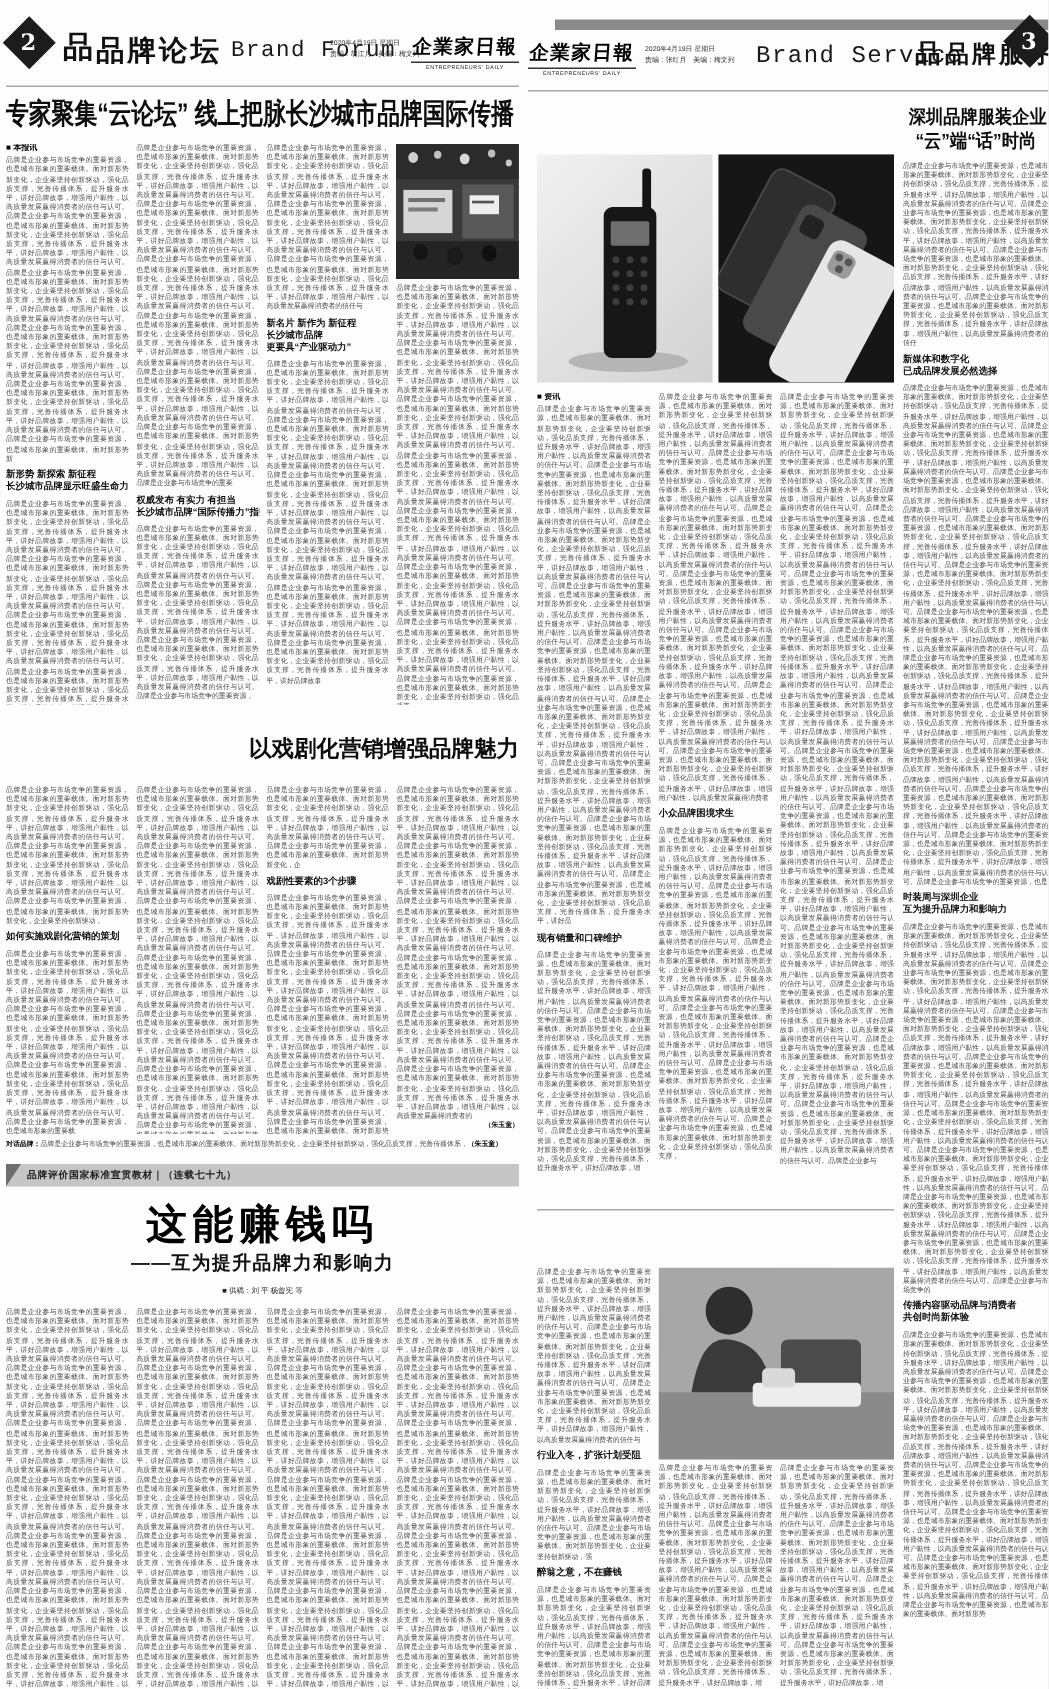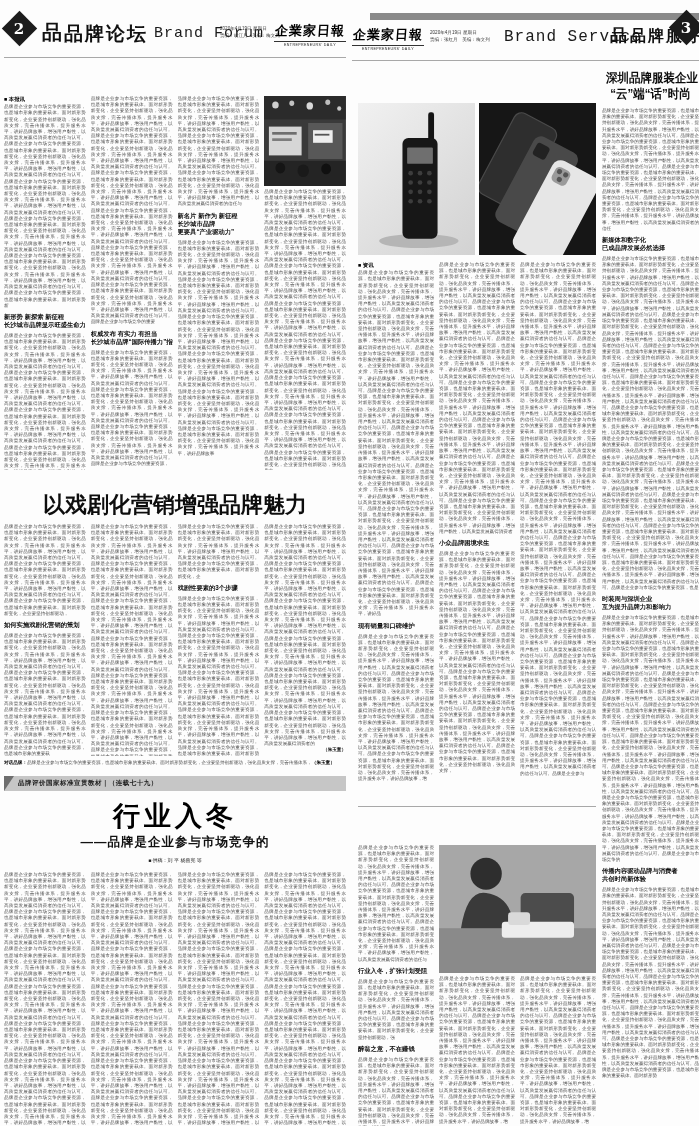--- a/index.html
+++ b/index.html
@@ -13,21 +13,21 @@
   .section-en{font-family:"Liberation Mono","DejaVu Sans Mono",monospace;font-size:15px;letter-spacing:1px;color:#1a1a1a;white-space:nowrap;}
   .logo-glyph{font-size:20px;font-weight:900;color:#111;line-height:20px;}
   .masthead{width:72px;text-align:center;}
   .masthead .cn{font-family:"DejaVu Serif","Liberation Serif",serif;font-weight:900;font-size:13px;letter-spacing:1px;color:#000;transform:skewX(-4deg);white-space:nowrap;}
   .masthead .en{font-size:3.6px;letter-spacing:.4px;color:#222;border-top:1px solid #333;margin-top:1px;padding-top:1px;white-space:nowrap;}
   .dateblock{font-size:4.6px;line-height:6.5px;color:#333;text-align:left;white-space:nowrap;}
   .rule{background:#a8a8a8;height:1px;}
   .topbar{background:#8a8a8a;height:7px;}
   
   .h-big{font-size:19px;font-weight:900;color:#0d0d0d;white-space:nowrap;transform-origin:left center;}
-  .h-mid{font-size:22px;font-weight:900;color:#0d0d0d;text-align:center;}
+  .h-mid{font-size:15px;font-weight:900;color:#0d0d0d;text-align:right;}
   .h-serif{font-family:"DejaVu Serif","Liberation Serif",serif;font-size:27px;font-weight:900;color:#000;text-align:center;letter-spacing:4px;}
   .h-sub-article{font-size:12.5px;font-weight:900;color:#0d0d0d;text-align:center;line-height:16px;white-space:nowrap;transform-origin:center;}
   
   .cols{display:flex;gap:5px;overflow:hidden;}
   .col{flex:1;font-size:4.6px;line-height:6.2px;color:#4b4b4b;text-align:justify;word-break:break-all;overflow:hidden;}
   .subhead{font-size:6.3px;line-height:8px;font-weight:bold;color:#0e0e0e;margin:4px 0;word-break:keep-all;}
   .marker{font-size:5.4px;font-weight:bold;color:#000;margin-bottom:2px;}
   .sig{text-align:right;font-weight:bold;color:#111;}
   .dialog-line{font-size:4.6px;line-height:6px;color:#4b4b4b;white-space:nowrap;overflow:hidden;}
   .dialog-line b{color:#000;}
@@ -57,20 +57,23 @@
     <div class="abs dateblock" style="left:216px;top:26px;width:54px;">
       <div>2020年4月19日 星期日</div>
       <div>责编：胡江月　美编：梅文列</div>
     </div>
     <div class="abs masthead" style="left:270px;top:22px;">
       <div class="cn">企業家日報</div>
       <div class="en">ENTREPRENEURS' DAILY</div>
     </div>
     <div class="abs rule" style="left:0;top:57px;width:342px;"></div>
 
+    <div class="abs" style="left:0;top:63px;width:342px;">
+      <span class="h-big" style="display:inline-block;transform:scaleX(0.8);">专家聚集“云论坛” 线上把脉长沙城市品牌国际传播</span>
+    </div>
 
     <div class="abs cols" style="left:0;top:96px;width:342px;height:374px;">
       <div class="col">
         <div class="marker">■ 本报讯</div>
         <span>品牌是企业参与市场竞争的重要资源，也是城市形象的重要载体。面对新形势新变化，企业要坚持创新驱动，强化品质支撑，完善传播体系，提升服务水平，讲好品牌故事，增强用户黏性，以高质量发展赢得消费者的信任与认可。品牌是企业参与市场竞争的重要资源，也是城市形象的重要载体。面对新形势新变化，企业要坚持创新驱动，强化品质支撑，完善传播体系，提升服务水平，讲好品牌故事，增强用户黏性，以高质量发展赢得消费者的信任与认可。品牌是企业参与市场竞争的重要资源，也是城市形象的重要载体。面对新形势新变化，企业要坚持创新驱动，强化品质支撑，完善传播体系，提升服务水平，讲好品牌故事，增强用户黏性，以高质量发展赢得消费者的信任与认可。品牌是企业参与市场竞争的重要资源，也是城市形象的重要载体。面对新形势新变化，企业要坚持创新驱动，强化品质支撑，完善传播体系，提升服务水平，讲好品牌故事，增强用户黏性，以高质量发展赢得消费者的信任与认可。品牌是企业参与市场竞争的重要资源，也是城市形象的重要载体。面对新形势新变化，企业要坚持创新驱动，强化品质支撑，完善传播体系，提升服务水平，讲好品牌故事，增强用户黏性，以高质量发展赢得消费者的信任与认可。品牌是企业参与市场竞争的重要资源，也是城市形象的重要载体。面对新形势新</span>
         <div class="subhead">
           <div>新形势 新探索 新征程</div>
           <div>长沙城市品牌显示旺盛生命力</div>
         </div>
         <span>品牌是企业参与市场竞争的重要资源，也是城市形象的重要载体。面对新形势新变化，企业要坚持创新驱动，强化品质支撑，完善传播体系，提升服务水平，讲好品牌故事，增强用户黏性，以高质量发展赢得消费者的信任与认可。品牌是企业参与市场竞争的重要资源，也是城市形象的重要载体。面对新形势新变化，企业要坚持创新驱动，强化品质支撑，完善传播体系，提升服务水平，讲好品牌故事，增强用户黏性，以高质量发展赢得消费者的信任与认可。品牌是企业参与市场竞争的重要资源，也是城市形象的重要载体。面对新形势新变化，企业要坚持创新驱动，强化品质支撑，完善传播体系，提升服务水平，讲好品牌故事，增强用户黏性，以高质量发展赢得消费者的信任与认可。品牌是企业参与市场竞争的重要资源，也是城市形象的重要载体。面对新形势新变化，企业要坚持创新驱动，强化品质支撑，完善传播体系，提升服务水平，讲好品牌故事，增强用户黏性，以高质量发展赢得消费者的信任</span>
@@ -137,22 +140,22 @@
       </div>
     </div>
     <div class="abs dialog-line" style="left:0;top:760px;width:342px;">
       <b>对话品牌：</b><span>品牌是企业参与市场竞争的重要资源，也是城市形象的重要载体。面对新形势新变化，企业要坚持创新驱动，强化品质支撑，完善传播体系，</span><b>（朱玉童）</b>
     </div>
 
     <div class="abs series-bar" style="left:0;top:776px;width:342px;">
       <div class="series-tri"></div>
       <div class="series-label">品牌评价国家标准宣贯教材｜（连载七十九）</div>
     </div>
-    <div class="abs h-serif" style="left:0;top:798px;width:342px;">行业入冬</div>
-    <div class="abs subtitle" style="left:0;top:834px;width:342px;">——品牌是企业参与市场竞争的</div>
+    <div class="abs h-serif" style="left:0;top:798px;width:342px;">这能赚钱吗</div>
+    <div class="abs subtitle" style="left:0;top:834px;width:342px;">——互为提升品牌力和影响力</div>
     <div class="abs byline" style="left:0;top:857px;width:342px;">■ 供稿：刘 平 杨曾宪 等</div>
     <div class="abs cols" style="left:0;top:872px;width:342px;height:254px;">
       <div class="col"><span>品牌是企业参与市场竞争的重要资源，也是城市形象的重要载体。面对新形势新变化，企业要坚持创新驱动，强化品质支撑，完善传播体系，提升服务水平，讲好品牌故事，增强用户黏性，以高质量发展赢得消费者的信任与认可。品牌是企业参与市场竞争的重要资源，也是城市形象的重要载体。面对新形势新变化，企业要坚持创新驱动，强化品质支撑，完善传播体系，提升服务水平，讲好品牌故事，增强用户黏性，以高质量发展赢得消费者的信任与认可。品牌是企业参与市场竞争的重要资源，也是城市形象的重要载体。面对新形势新变化，企业要坚持创新驱动，强化品质支撑，完善传播体系，提升服务水平，讲好品牌故事，增强用户黏性，以高质量发展赢得消费者的信任与认可。品牌是企业参与市场竞争的重要资源，也是城市形象的重要载体。面对新形势新变化，企业要坚持创新驱动，强化品质支撑，完善传播体系，提升服务水平，讲好品牌故事，增强用户黏性，以高质量发展赢得消费者的信任与认可。品牌是企业参与市场竞争的重要资源，也是城市形象的重要载体。面对新形势新变化，企业要坚持创新驱动，强化品质支撑，完善传播体系，提升服务水平，讲好品牌故事，增强用户黏性，以高质量发展赢得消费者的信任与认可。品牌是企业参与市场竞争的重要资源，也是城市形象的重要载体。面对新形势新变化，企业要坚持创新驱动，强化品质支撑，完善传播体系，提升服务水平，讲好品牌故事，增强用户黏性，以高质量发展赢得消费者的信任与认可。品牌是企业参与市场竞争的重要资源，也是城市形象的重要载体。面对新形势新变化，企业要坚持创新驱动，强化品质支撑，完善传播体系，提升服务水平，讲好品牌故事，增强用户黏性，以高质量发展赢得消费者</span></div>
       <div class="col"><span>品牌是企业参与市场竞争的重要资源，也是城市形象的重要载体。面对新形势新变化，企业要坚持创新驱动，强化品质支撑，完善传播体系，提升服务水平，讲好品牌故事，增强用户黏性，以高质量发展赢得消费者的信任与认可。品牌是企业参与市场竞争的重要资源，也是城市形象的重要载体。面对新形势新变化，企业要坚持创新驱动，强化品质支撑，完善传播体系，提升服务水平，讲好品牌故事，增强用户黏性，以高质量发展赢得消费者的信任与认可。品牌是企业参与市场竞争的重要资源，也是城市形象的重要载体。面对新形势新变化，企业要坚持创新驱动，强化品质支撑，完善传播体系，提升服务水平，讲好品牌故事，增强用户黏性，以高质量发展赢得消费者的信任与认可。品牌是企业参与市场竞争的重要资源，也是城市形象的重要载体。面对新形势新变化，企业要坚持创新驱动，强化品质支撑，完善传播体系，提升服务水平，讲好品牌故事，增强用户黏性，以高质量发展赢得消费者的信任与认可。品牌是企业参与市场竞争的重要资源，也是城市形象的重要载体。面对新形势新变化，企业要坚持创新驱动，强化品质支撑，完善传播体系，提升服务水平，讲好品牌故事，增强用户黏性，以高质量发展赢得消费者的信任与认可。品牌是企业参与市场竞争的重要资源，也是城市形象的重要载体。面对新形势新变化，企业要坚持创新驱动，强化品质支撑，完善传播体系，提升服务水平，讲好品牌故事，增强用户黏性，以高质量发展赢得消费者的信任与认可。品牌是企业参与市场竞争的重要资源，也是城市形象的重要载体。面对新形势新变化，企业要坚持创新驱动，强化品质支撑，完善传播体系，提升服务水平，讲好品牌故事，增强用户黏性，以高质量发展赢得消费者</span></div>
       <div class="col"><span>品牌是企业参与市场竞争的重要资源，也是城市形象的重要载体。面对新形势新变化，企业要坚持创新驱动，强化品质支撑，完善传播体系，提升服务水平，讲好品牌故事，增强用户黏性，以高质量发展赢得消费者的信任与认可。品牌是企业参与市场竞争的重要资源，也是城市形象的重要载体。面对新形势新变化，企业要坚持创新驱动，强化品质支撑，完善传播体系，提升服务水平，讲好品牌故事，增强用户黏性，以高质量发展赢得消费者的信任与认可。品牌是企业参与市场竞争的重要资源，也是城市形象的重要载体。面对新形势新变化，企业要坚持创新驱动，强化品质支撑，完善传播体系，提升服务水平，讲好品牌故事，增强用户黏性，以高质量发展赢得消费者的信任与认可。品牌是企业参与市场竞争的重要资源，也是城市形象的重要载体。面对新形势新变化，企业要坚持创新驱动，强化品质支撑，完善传播体系，提升服务水平，讲好品牌故事，增强用户黏性，以高质量发展赢得消费者的信任与认可。品牌是企业参与市场竞争的重要资源，也是城市形象的重要载体。面对新形势新变化，企业要坚持创新驱动，强化品质支撑，完善传播体系，提升服务水平，讲好品牌故事，增强用户黏性，以高质量发展赢得消费者的信任与认可。品牌是企业参与市场竞争的重要资源，也是城市形象的重要载体。面对新形势新变化，企业要坚持创新驱动，强化品质支撑，完善传播体系，提升服务水平，讲好品牌故事，增强用户黏性，以高质量发展赢得消费者的信任与认可。品牌是企业参与市场竞争的重要资源，也是城市形象的重要载体。面对新形势新变化，企业要坚持创新驱动，强化品质支撑，完善传播体系，提升服务水平，讲好品牌故事，增强用户黏性，以高质量发展赢得消费者</span></div>
       <div class="col"><span>品牌是企业参与市场竞争的重要资源，也是城市形象的重要载体。面对新形势新变化，企业要坚持创新驱动，强化品质支撑，完善传播体系，提升服务水平，讲好品牌故事，增强用户黏性，以高质量发展赢得消费者的信任与认可。品牌是企业参与市场竞争的重要资源，也是城市形象的重要载体。面对新形势新变化，企业要坚持创新驱动，强化品质支撑，完善传播体系，提升服务水平，讲好品牌故事，增强用户黏性，以高质量发展赢得消费者的信任与认可。品牌是企业参与市场竞争的重要资源，也是城市形象的重要载体。面对新形势新变化，企业要坚持创新驱动，强化品质支撑，完善传播体系，提升服务水平，讲好品牌故事，增强用户黏性，以高质量发展赢得消费者的信任与认可。品牌是企业参与市场竞争的重要资源，也是城市形象的重要载体。面对新形势新变化，企业要坚持创新驱动，强化品质支撑，完善传播体系，提升服务水平，讲好品牌故事，增强用户黏性，以高质量发展赢得消费者的信任与认可。品牌是企业参与市场竞争的重要资源，也是城市形象的重要载体。面对新形势新变化，企业要坚持创新驱动，强化品质支撑，完善传播体系，提升服务水平，讲好品牌故事，增强用户黏性，以高质量发展赢得消费者的信任与认可。品牌是企业参与市场竞争的重要资源，也是城市形象的重要载体。面对新形势新变化，企业要坚持创新驱动，强化品质支撑，完善传播体系，提升服务水平，讲好品牌故事，增强用户黏性，以高质量发展赢得消费者的信任与认可。品牌是企业参与市场竞争的重要资源，也是城市形象的重要载体。面对新形势新变化，企业要坚持创新驱动，强化品质支撑，完善传播体系，提升服务水平，讲好品牌故事，增强用户黏性，以高质量发展赢得消费者</span></div>
     </div>
   </div>
 
   <div class="abs" style="left:352px;top:0;width:347px;height:1126px;">

